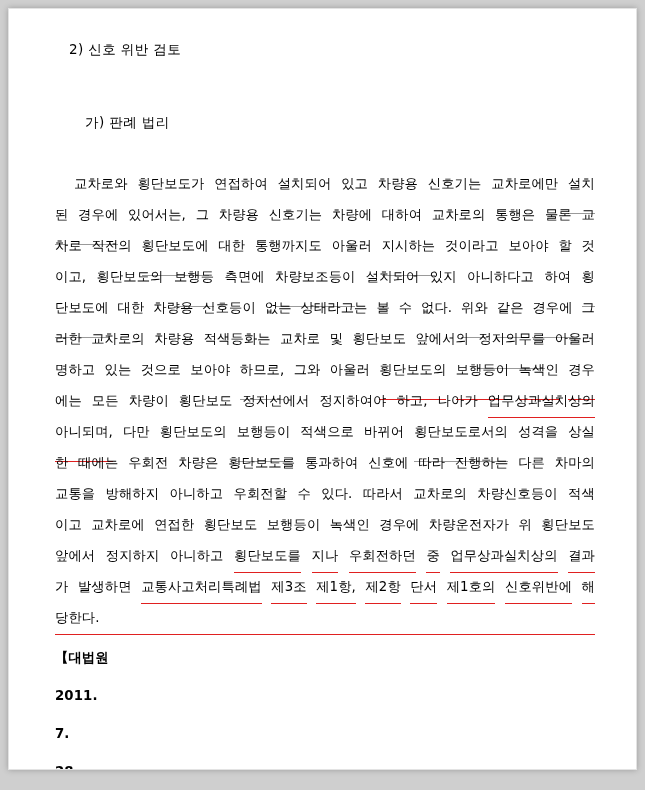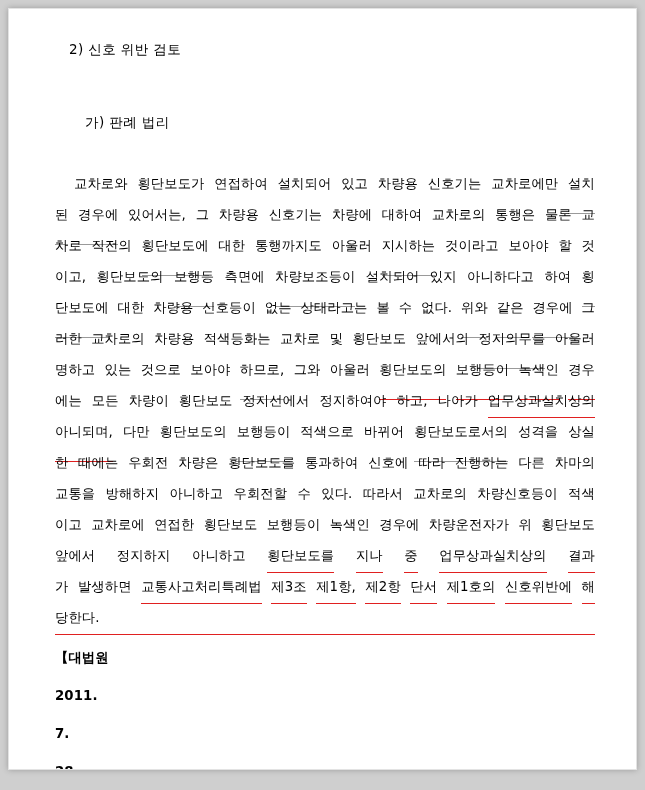--- a/index.html
+++ b/index.html
@@ -261,20 +261,21 @@
             <span class="seg">횡단보도</span>
           </div>
         </div>
       <div class="para-line">
           <div class="spread">
             <span class="seg">앞에서</span>
             <span class="seg">정지하지</span>
             <span class="seg">아니하고</span>
             <span class="seg u-red">횡단보도를</span>
             <span class="seg u-red">지나</span>
+            <span class="seg u-red">우회전하던</span>
             <span class="seg u-red">중</span>
             <span class="seg u-red">업무상과실치상의</span>
             <span class="seg u-red">결과</span>
           </div>
         </div>
       <div class="para-line">
           <div class="spread">
             <span class="seg">가</span>
             <span class="seg">발생하면</span>
             <span class="seg u-red">교통사고처리특례법</span>

